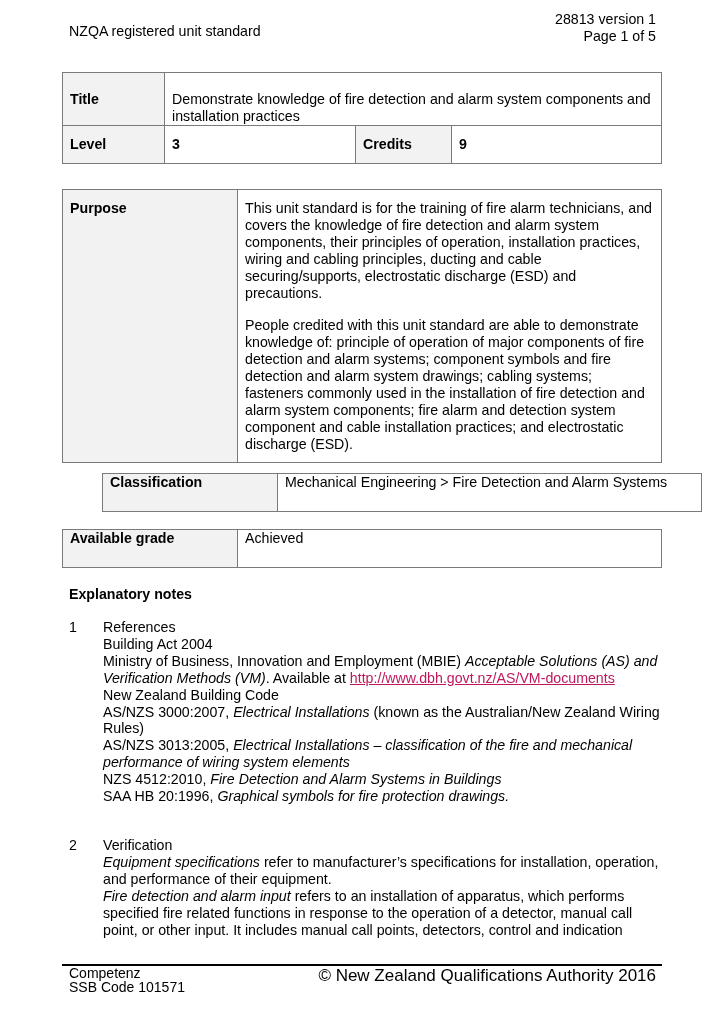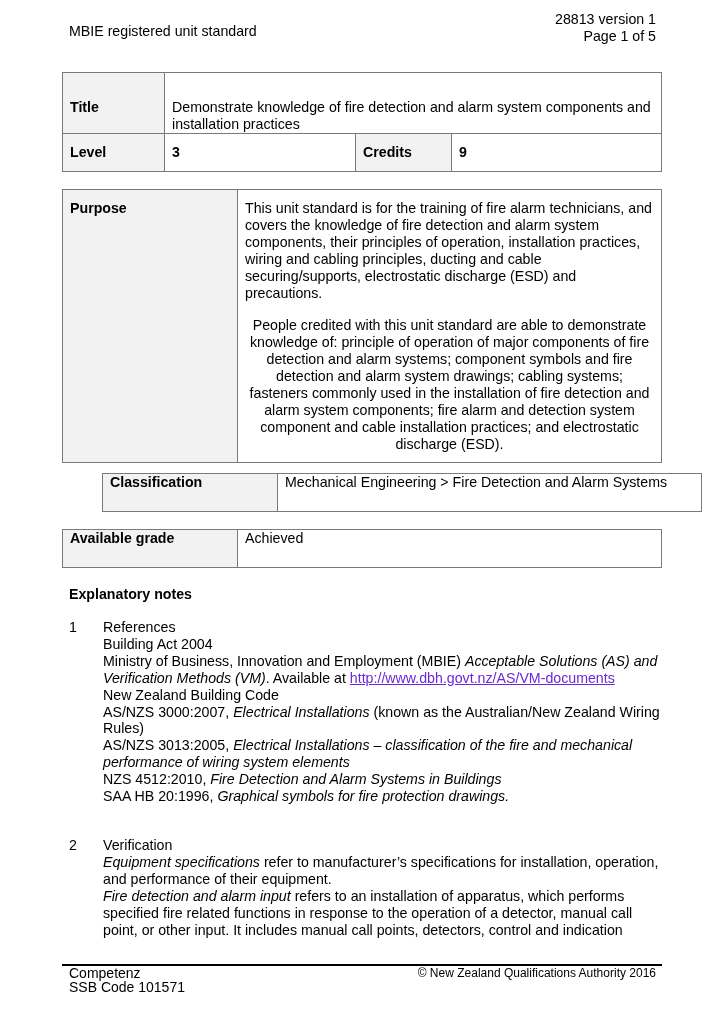--- a/index.html
+++ b/index.html
@@ -4,44 +4,44 @@
 <style>
   html, body { margin: 0; padding: 0; background: #ffffff; }
   body { width: 725px; height: 1024px; position: relative; overflow: hidden;
          font-family: "Liberation Sans", sans-serif; color: #000; font-size: 14.2px; }
   .hdr-left { position: absolute; left: 69px; top: 23px; }
   .hdr-right { position: absolute; right: 69px; top: 11px; text-align: right; line-height: 17px; }
   table.box { position: absolute; left: 62px; width: 600px; border-collapse: collapse; }
   table.box td { border: 1px solid #7a7a7a; vertical-align: top; padding: 0 7px; }
   td.lbl { background: #f2f2f2; font-weight: bold; }
   .t1 { top: 72px; }
-  .t1 tr.r1 td { height: 39px; padding-top: 26px; box-sizing: border-box; line-height: 17px; margin-top: 6px; }
+  .t1 tr.r1 td { height: 39px; padding-top: 18px; box-sizing: border-box; line-height: 17px; margin-top: 6px; }
   .t1 tr.r2 td { height: 38px; padding-top: 10px; box-sizing: border-box; }
   .t2 { top: 189px; }
   .t2 td { padding-top: 10px !important; padding-bottom: 9px !important; line-height: 16.9px; }
   .t2 p { margin: 0 0 16px 0; }
-  .t2 p:last-child { margin-bottom: 0; text-align: center; }
+  .t2 p:last-child { margin-bottom: 0; }
   .t3 { top: 473px; margin-left: 40px; }
   .t4 { top: 529px; }
   .t3 td, .t4 td { height: 38px; padding-top: 10px; box-sizing: border-box; }
   .expl { position: absolute; left: 69px; top: 586px; font-weight: bold; }
   .note { position: absolute; left: 69px; width: 600px; line-height: 16.9px; }
   .note .num { position: absolute; left: 0; top: 0; }
   .note .body { margin-left: 34px; }
   .n1 { top: 619px; }
   .n2 { top: 837px; }
-  a.lnk { color: #6d28d9; text-decoration: underline; }
+  a.lnk { color: #be185d; text-decoration: underline; }
   .footline { position: absolute; left: 62px; width: 600px; top: 964px; border-top: 2px solid #000; }
   .foot-left { position: absolute; left: 69px; top: 966px; font-size: 14px; line-height: 14px; }
-  .foot-right { position: absolute; right: 69px; top: 966px; font-size: 12px; }
+  .foot-right { position: absolute; right: 69px; top: 966px; font-size: 17px; }
 </style>
 </head>
 <body>
 
-<div class="hdr-left">MBIE registered unit standard</div>
+<div class="hdr-left">NZQA registered unit standard</div>
 <div class="hdr-right">
   <div>28813 version 1</div>
   <div>Page 1 of 5</div>
 </div>
 
 <table class="box t1">
   <colgroup>
       <col style="width:102px">
       <col style="width:191px">
       <col style="width:96px">

